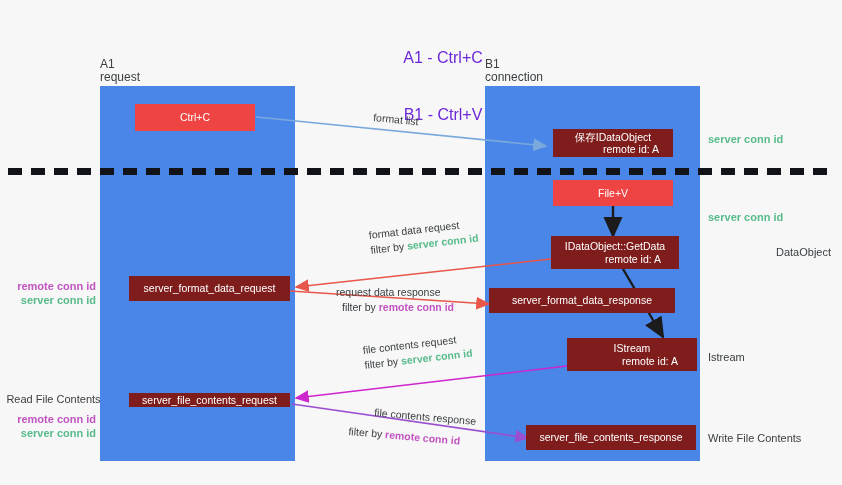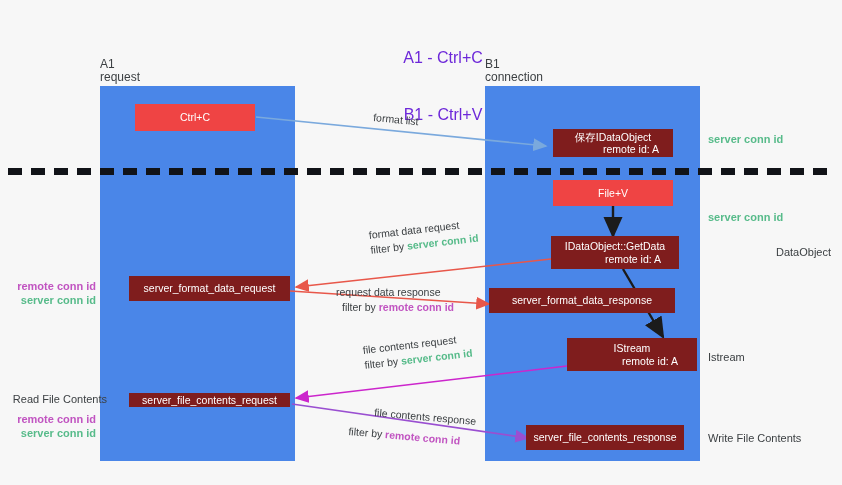--- a/index.html
+++ b/index.html
@@ -210,40 +210,40 @@
   </div>
 
   <div class="box orange" style="left:489px; top:288px; width:186px; height:25px;">
     <span>server_format_data_response</span>
   </div>
 
   <div class="box orange" style="left:129px; top:393px; width:161px; height:14px;">
     <span>server_file_contents_request</span>
   </div>
 
-  <div class="box orange" style="left:526px; top:425px; width:158px; height:25px;">
+  <div class="box orange" style="left:526px; top:425px; width:170px; height:25px;">
     <span>server_file_contents_response</span>
   </div>
 
   <div class="side-label conn-green" style="left:708px; top:132px;">server conn id</div>
 
   <div class="side-label conn-green" style="left:708px; top:210px;">server conn id</div>
 
   <div class="side-label" style="left:748px; top:245px;margin-left:28px;">DataObject</div>
 
   <div class="side-label" style="left:708px; top:350px;">Istream</div>
 
   <div class="side-label" style="left:708px; top:431px;">Write File Contents</div>
 
   <div class="margin-block" style="left:0px; top:279px; width:96px;">
     <div class="conn-purple">remote conn id</div>
     <div class="conn-green">server conn id</div>
   </div>
 
-  <div class="margin-block" style="left:0px; top:392px; width:107px; text-align:right;">Read File Contents</div>
+  <div class="margin-block" style="left:0px; top:392px; width:107px; text-align:center;">Read File Contents</div>
 
   <div class="margin-block" style="left:0px; top:412px; width:96px;">
     <div class="conn-purple">remote conn id</div>
     <div class="conn-green">server conn id</div>
   </div>
 
   <div class="edge-label" style="left:374px; top:110px; transform: rotate(5.5deg);">
     <span>format list</span>
   </div>
 

